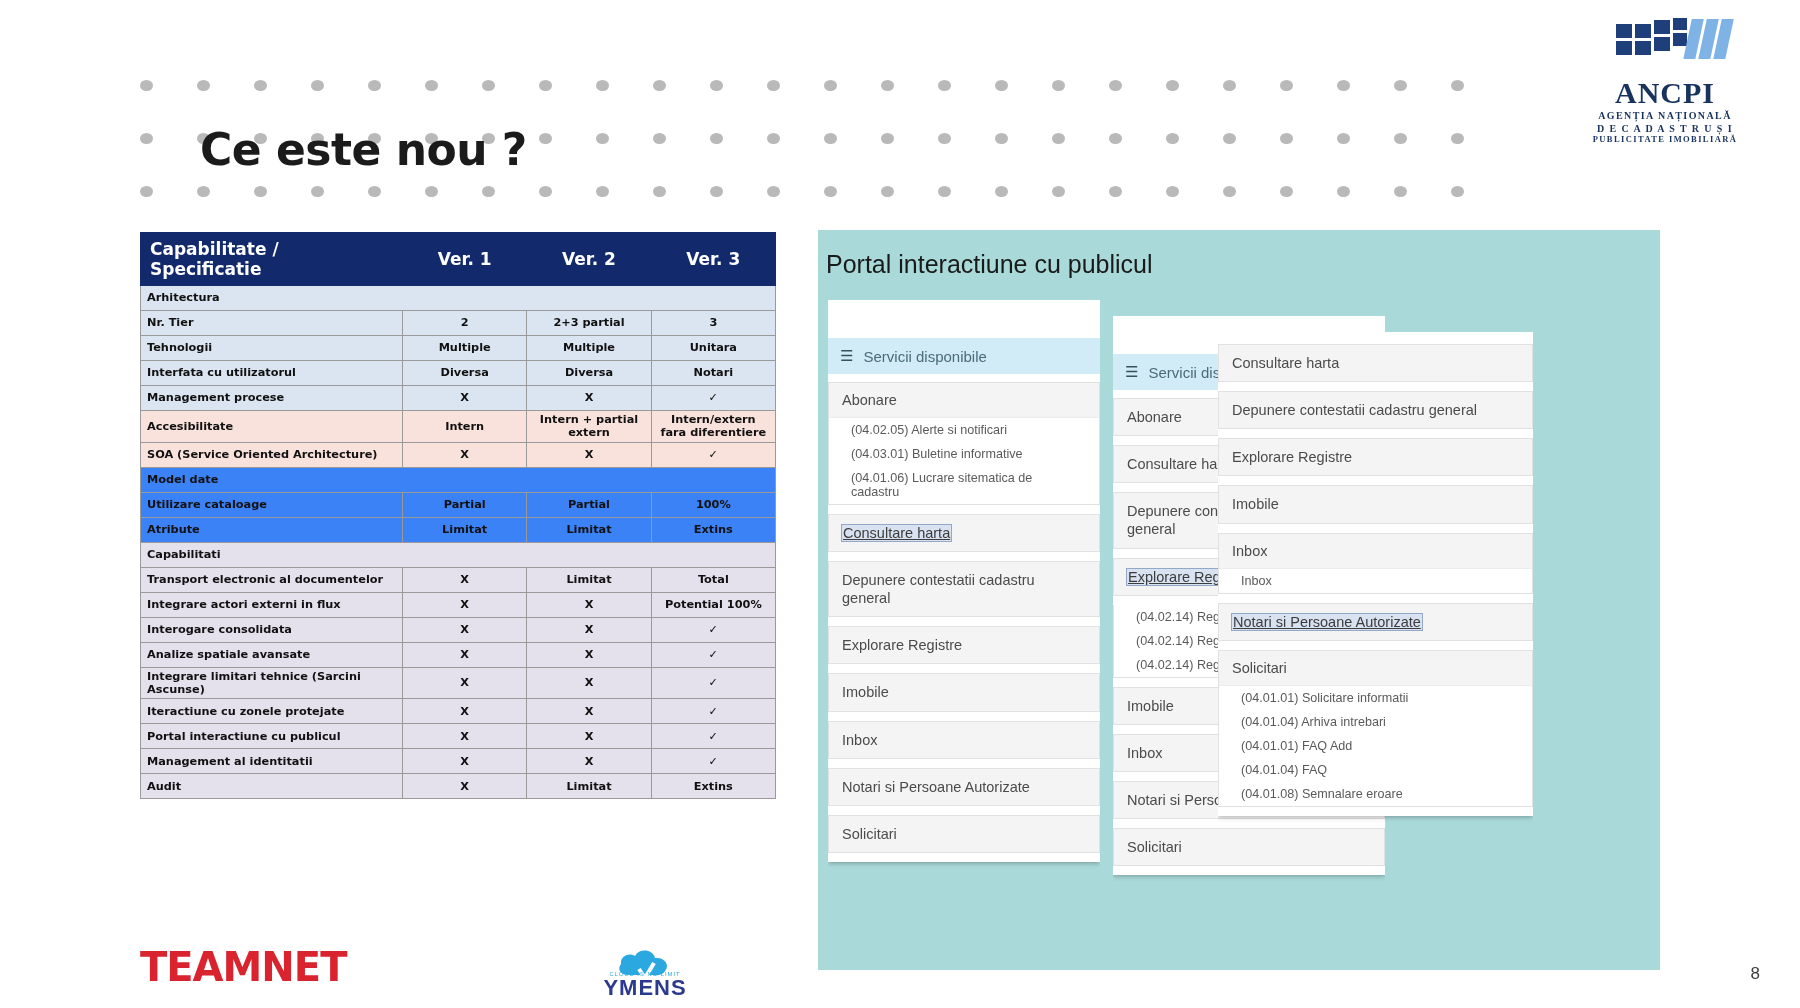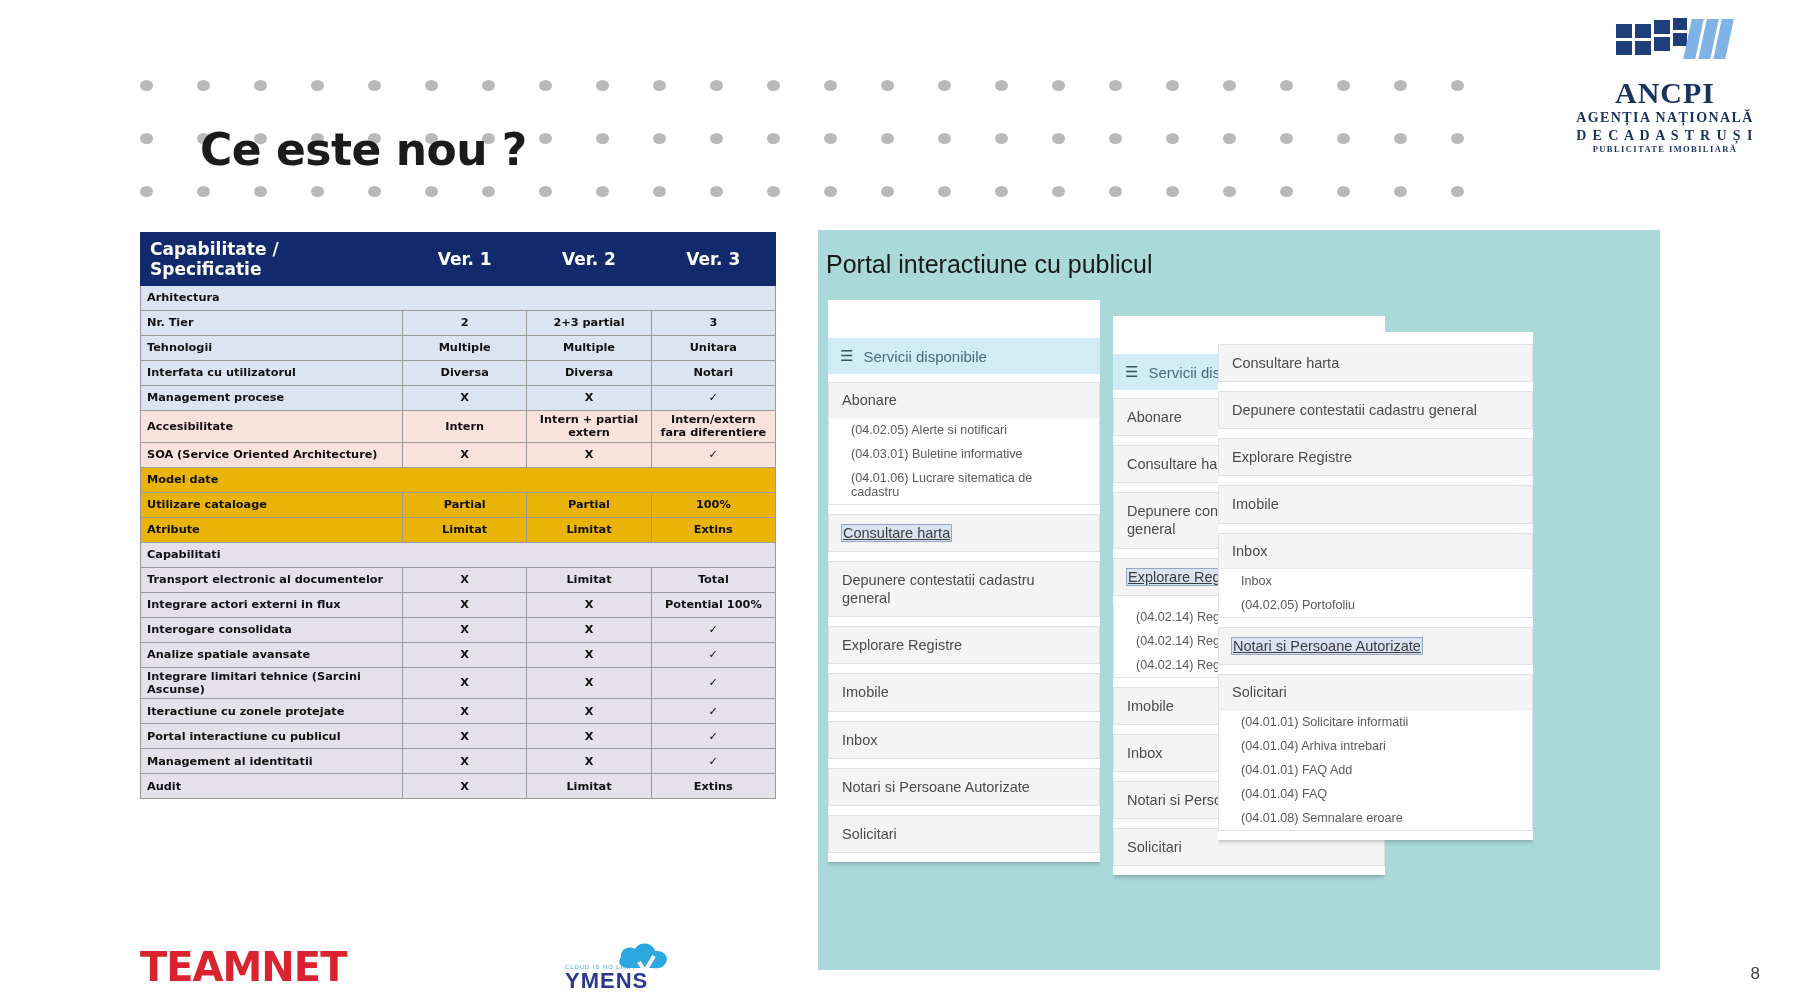--- a/index.html
+++ b/index.html
@@ -33,21 +33,21 @@
   #logo .marks svg { position:absolute; right:22px; top:0; }
   #logo .brand {
     font-family:"Liberation Serif", serif;
     font-size:30px; font-weight:700; color:#19335f;
     letter-spacing:1px; line-height:1.0; margin-top:2px;
   }
   #logo .sub1, #logo .sub2 {
     font-family:"Liberation Serif", serif;
     color:#19335f; font-weight:700;
   }
-  #logo .sub1 { font-size:14px; letter-spacing:1.4px; margin-top:2px; }
+  #logo .sub1 { font-size:10px; letter-spacing:1.4px; margin-top:2px; }
   #logo .sub2 { font-size:8.5px; letter-spacing:1.4px; }
 
   
   #comp-table {
     position:absolute; left:140px; top:232px; width:636px;
     border-collapse:collapse;
     font-family:"DejaVu Sans", sans-serif;
     table-layout:fixed;
   }
   #comp-table td, #comp-table th {
@@ -64,32 +64,32 @@
     background:#12296b; color:#ffffff; border-color:#12296b;
     font-size:17px; padding:6px 9px;
   }
   #comp-table thead th.c0 { text-align:left; width:262px; }
   #comp-table thead th.cv { text-align:center; }
   #comp-table td.label { text-align:left; }
   #comp-table td.val  { text-align:center; }
   .sec-row td { text-align:left !important; font-size:11.5px;margin-top:41px; }
   .grp-arh  td { background:#dbe5f1; }
   .grp-acc  td { background:#f9e2dc; }
-  .grp-mod  td { background:#eab308; }
+  .grp-mod  td { background:#3b82f6; }
   .grp-cap  td { background:#e4e0ec; }
   .chk { font-size:14px; }
 
   
   #partners { position:absolute; left:140px; top:938px; width:470px; height:55px; }
   #teamnet {
     position:absolute; left:0; top:6px;
     font-family:"DejaVu Sans", sans-serif;
     font-size:40px; font-weight:700; color:#d9232e; letter-spacing:-1px;
   }
-  #ymens { position:absolute; left:425px; top:0px; width:160px; text-align:left; }
+  #ymens { position:absolute; left:425px; top:7px; width:160px; text-align:center; }
   #ymens .cloudtxt { font-size:5.8px; color:#2ba8e0; letter-spacing:1px; margin-top:-10px; }
   #ymens .name { font-size:22px; font-weight:700; color:#2b3a8f; letter-spacing:1px; line-height:1; }
 
   
   #portal-panel {
     position:absolute; left:818px; top:230px; width:842px; height:740px;
     background:#a9d9d9;
   }
   #portal-caption {
     position:absolute; left:8px; top:20px;
@@ -460,21 +460,20 @@
     <div class="clipwin" style="padding-top:4px;">
       <div class="body" style="padding-top:8px;">
         <div class="svc-list">
             <div class="svc">Consultare harta</div>
             <div class="svc">Depunere contestatii cadastru general</div>
             <div class="svc">Explorare Registre</div>
             <div class="svc">Imobile</div>
             <div class="svc-group">
               <div class="ghead">Inbox</div>
               <div class="gitem">Inbox</div>
-              <div class="gitem">(04.02.05) Portofoliu</div>
             </div>
             <div class="svc-link"><span>Notari si Persoane Autorizate</span></div>
             <div class="svc-group">
               <div class="ghead">Solicitari</div>
               <div class="gitem">(04.01.01) Solicitare informatii</div>
               <div class="gitem">(04.01.04) Arhiva intrebari</div>
               <div class="gitem">(04.01.01) FAQ Add</div>
               <div class="gitem">(04.01.04) FAQ</div>
               <div class="gitem">(04.01.08) Semnalare eroare</div>
             </div>

